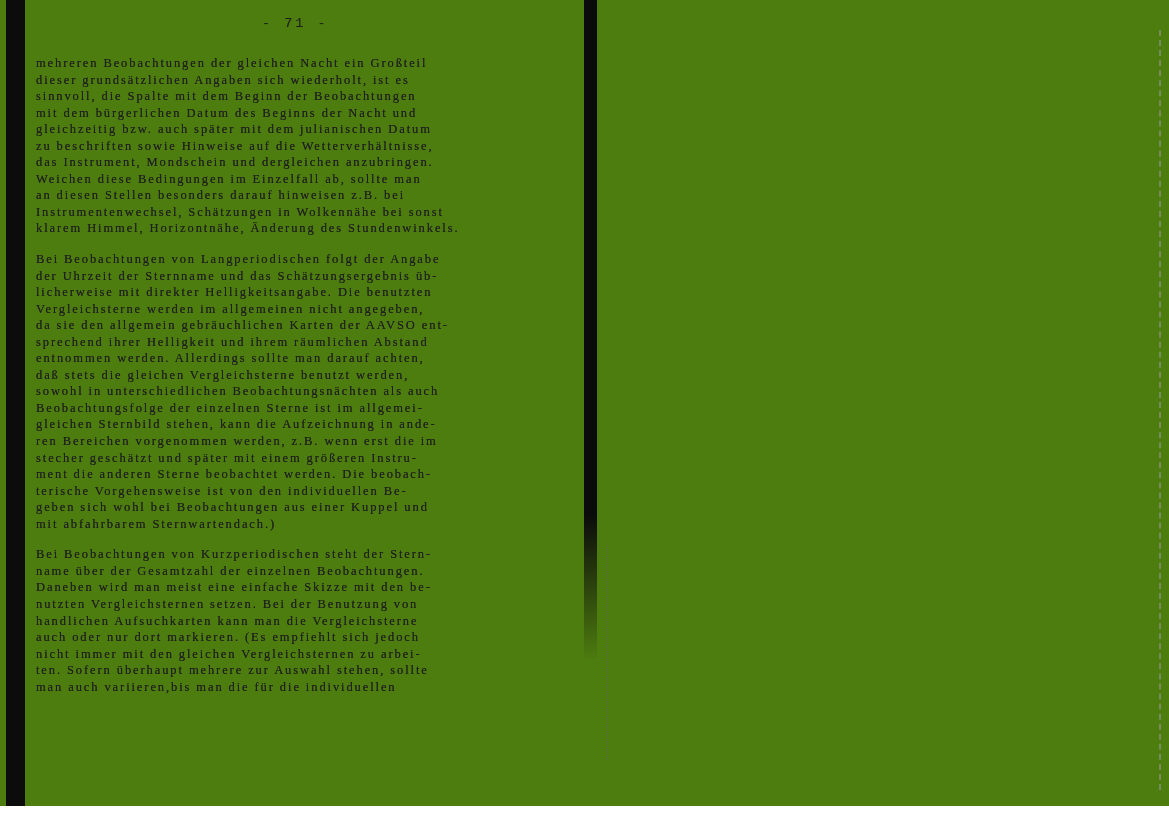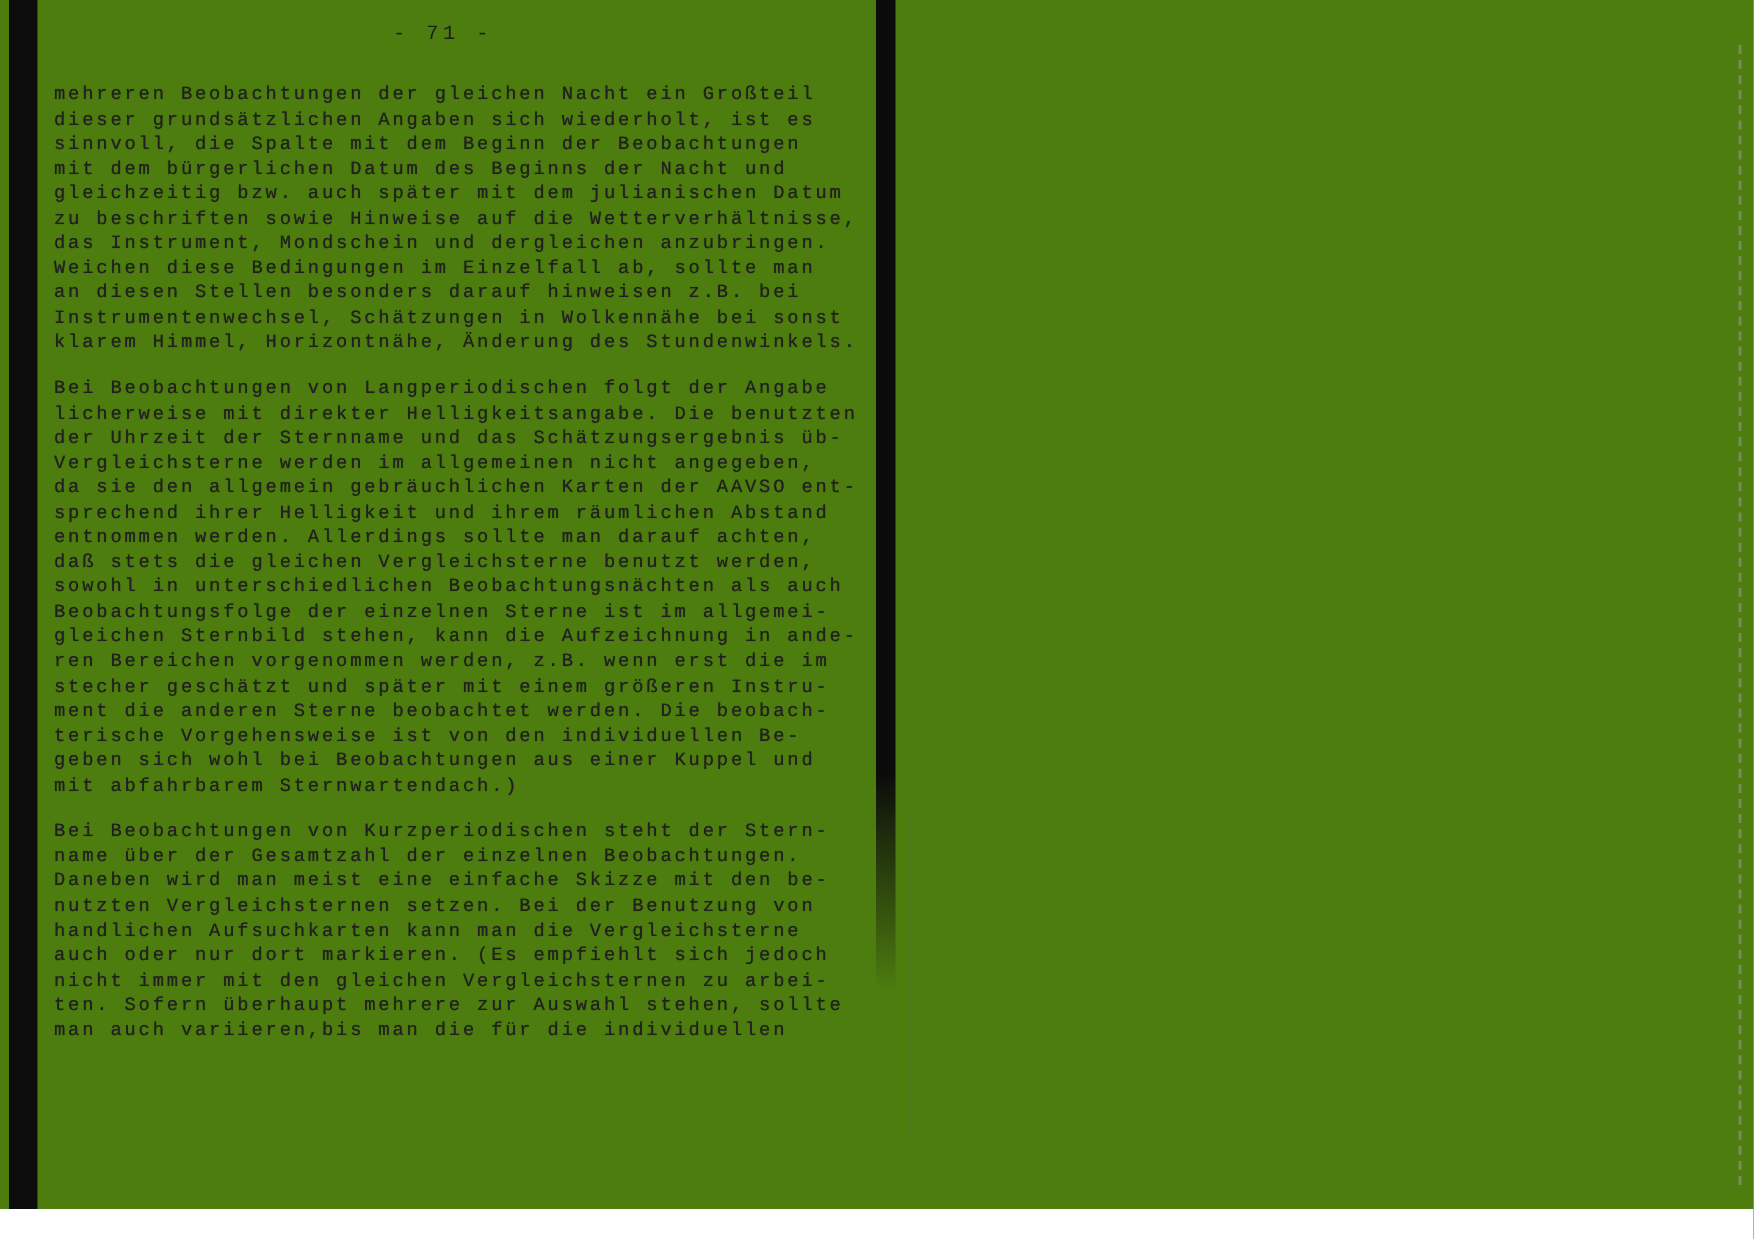--- a/index.html
+++ b/index.html
@@ -12,21 +12,21 @@
   #pencilDots{position:absolute;left:607px;top:545px;height:215px;border-left:1px dotted #666;opacity:.7;}
   #rightEdge{position:absolute;left:1159px;top:30px;height:760px;border-left:2px dashed #9a9a9a;opacity:.55;}
   
   #leftPage{position:absolute;left:0;top:0;width:584px;height:826px;}
   .pageNum{font-family:"Liberation Mono","DejaVu Sans Mono",monospace;font-size:13.5px;
            letter-spacing:3px;color:#1d1d1d;}
   #pn71{position:absolute;left:262px;top:16px;}
   #paragraphs{position:absolute;left:36px;top:56px;width:556px;
               font-family:"Liberation Mono","DejaVu Sans Mono",monospace;font-size:12.5px;
               letter-spacing:1.9px;color:#202020;text-shadow:0 0 .5px rgba(20,20,20,.65);}
-  .para{margin-bottom:14px;}
+  .para{margin-bottom:14px;font-family:Liberation Serif, serif;}
   .tline{height:16.55px;white-space:pre;}
   
   #rightPage{position:absolute;left:584px;top:0;width:585px;height:826px;}
 </style>
 </head>
 <body>
 
 <div id="page">
   <div id="edgeStrip"></div>
   <div id="gutter"></div>
@@ -44,22 +44,22 @@
           <div class="tline">gleichzeitig bzw. auch später mit dem julianischen Datum</div>
           <div class="tline">zu beschriften sowie Hinweise auf die Wetterverhältnisse,</div>
           <div class="tline">das Instrument, Mondschein und dergleichen anzubringen.</div>
           <div class="tline">Weichen diese Bedingungen im Einzelfall ab, sollte man</div>
           <div class="tline">an diesen Stellen besonders darauf hinweisen z.B. bei</div>
           <div class="tline">Instrumentenwechsel, Schätzungen in Wolkennähe bei sonst</div>
           <div class="tline">klarem Himmel, Horizontnähe, Änderung des Stundenwinkels.</div>
         </div>
         <div class="para">
           <div class="tline">Bei Beobachtungen von Langperiodischen folgt der Angabe</div>
+          <div class="tline">der Uhrzeit der Sternname und das Schätzungsergebnis üb-</div>
           <div class="tline">licherweise mit direkter Helligkeitsangabe. Die benutzten</div>
-          <div class="tline">der Uhrzeit der Sternname und das Schätzungsergebnis üb-</div>
           <div class="tline">Vergleichsterne werden im allgemeinen nicht angegeben,</div>
           <div class="tline">da sie den allgemein gebräuchlichen Karten der AAVSO ent-</div>
           <div class="tline">sprechend ihrer Helligkeit und ihrem räumlichen Abstand</div>
           <div class="tline">entnommen werden. Allerdings sollte man darauf achten,</div>
           <div class="tline">daß stets die gleichen Vergleichsterne benutzt werden,</div>
           <div class="tline">sowohl in unterschiedlichen Beobachtungsnächten als auch</div>
           <div class="tline">Beobachtungsfolge der einzelnen Sterne ist im allgemei-</div>
           <div class="tline">gleichen Sternbild stehen, kann die Aufzeichnung in ande-</div>
           <div class="tline">ren Bereichen vorgenommen werden, z.B. wenn erst die im</div>
           <div class="tline">stecher geschätzt und später mit einem größeren Instru-</div>

